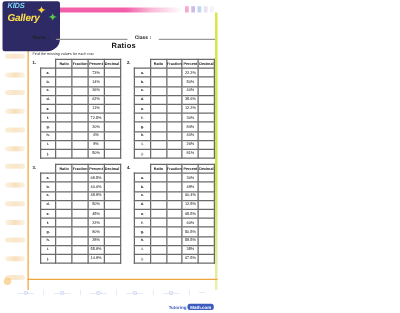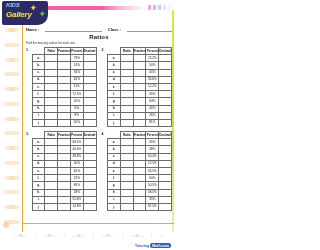--- a/index.html
+++ b/index.html
@@ -47,21 +47,21 @@
   }
   .left-deco span{
     display:block;height:4px;
     background:linear-gradient(90deg,#f6d9a8,#f3c98a,#f6d9a8);
     border-radius:2px;
   }
   .left-deco span:nth-child(odd){background:linear-gradient(90deg,#fbe7c8,#f0b96b,#fbe7c8);}
 
   
   .logo{
-    position:absolute;left:2px;top:1px;width:46px;height:24px;
+    position:absolute;left:2px;top:1px;width:46px;height:40px;
     background:#2e2a66;
     border-radius:2px 2px 10px 2px;
     overflow:hidden;
   }
   .logo-l1,.logo-l2{
     position:absolute;left:4px;
     font-weight:bold;font-style:italic;
     color:#ffffff;
     letter-spacing:-.2px;
     white-space:nowrap;

